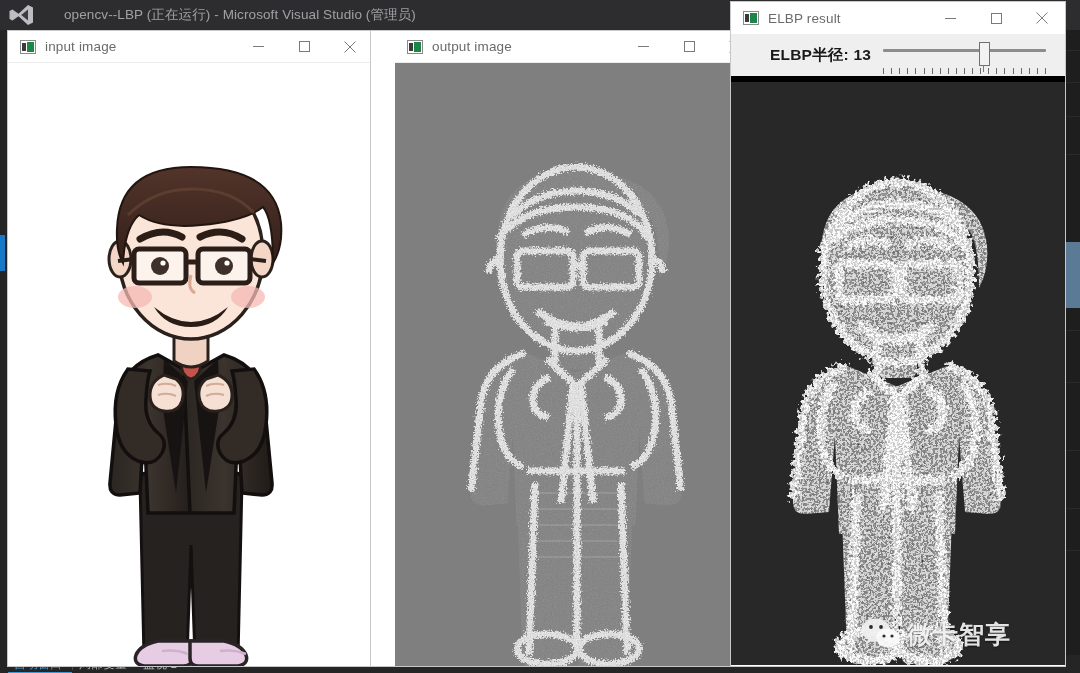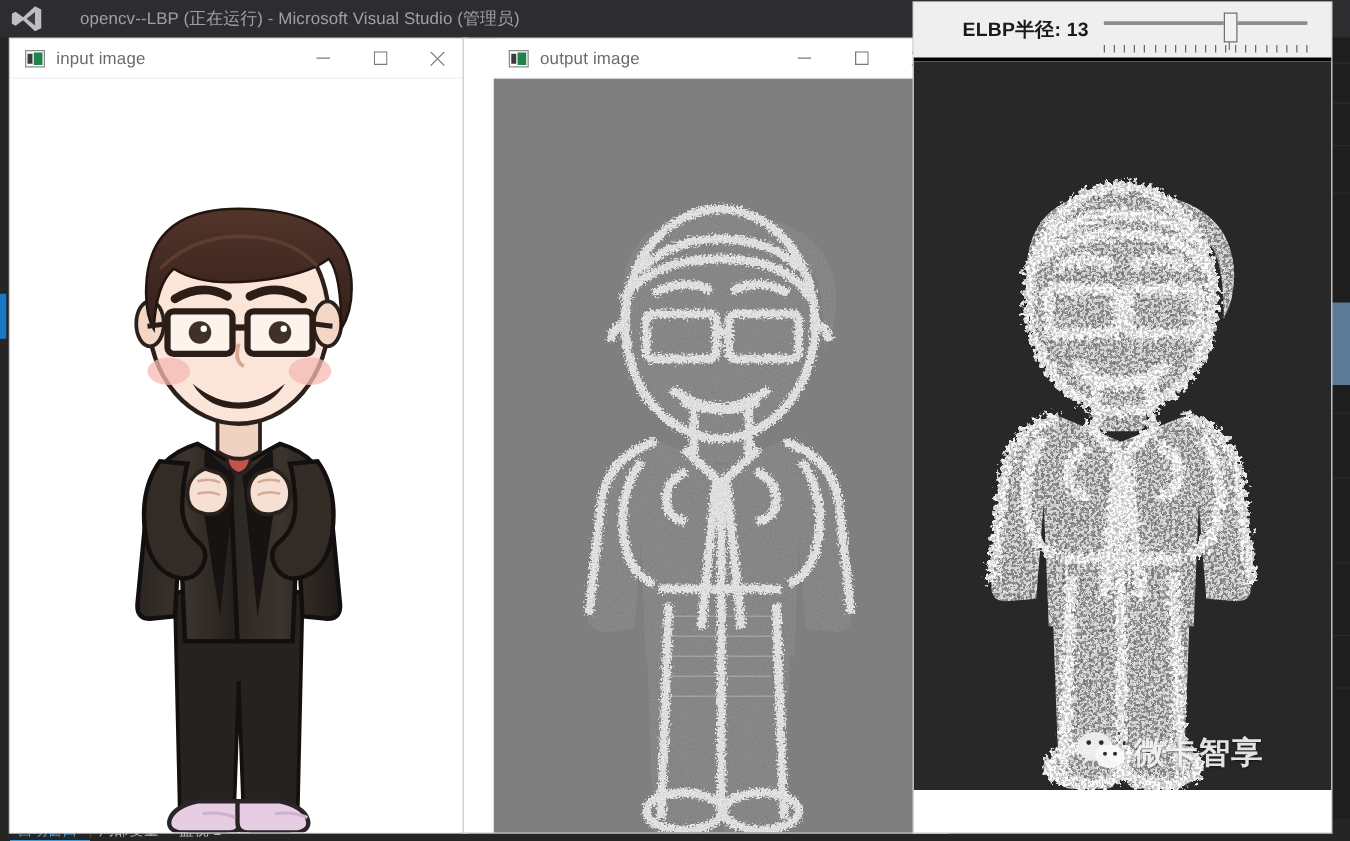--- a/index.html
+++ b/index.html
@@ -84,21 +84,21 @@
   #win-input .cv-canvas{height:603px;background:#ffffff;}
 
   
   #win-output{left:371px;top:31px;width:363px;height:635px;padding-left:24px;}
   #win-output .cv-canvas{height:603px;background:#7f7f7f;}
 
   
   #win-elbp{left:731px;top:2px;width:334px;height:664px;}
   #win-elbp .cv-titlebar{height:33px;}
   #elbp-trackbar-panel{
-    height:47px;background:#efefef;border-bottom:3px solid #000000;
+    height:47px;background:#efefef;border-bottom:6px solid #000000;
     display:flex;align-items:center;box-sizing:border-box;position:relative;
   }
   #elbp-trackbar-label{
     font-size:15.5px;font-weight:bold;color:#1a1a1a;white-space:nowrap;
     margin-left:39px;margin-right:12px;letter-spacing:.2px;
   }
   #elbp-slider{position:relative;width:163px;height:36px;flex:none;}
   #elbp-slider-track{
     position:absolute;left:0;top:11px;width:163px;height:3px;
     background:#8d8d8d;border-radius:1px;
@@ -108,21 +108,21 @@
     border:1px solid #707070;box-sizing:border-box;
   }
   #elbp-slider-thumb:after{
     content:"";position:absolute;left:3px;top:22px;width:1px;height:7px;background:#7a7a7a;
   }
   #elbp-slider-ticks{
     position:absolute;left:0;top:30px;width:163px;height:7px;
     display:flex;justify-content:space-between;
   }
   #elbp-slider-ticks i{display:block;width:1px;height:6px;background:#6a6a6a;}
-  #win-elbp .cv-canvas{height:583px;background:#737373;}
+  #win-elbp .cv-canvas{height:583px;background:#0f172a;}
 
   
   .art{position:absolute;left:0;top:0;width:100%;height:100%;}
   .art svg{display:block;width:100%;height:100%;}
 
   
   #watermark{
     position:absolute;left:130px;bottom:14px;display:flex;align-items:center;
     opacity:.93;pointer-events:none;
   }
@@ -381,20 +381,45 @@
           <g stroke="#d8d8d8" stroke-width="1.2">
             <path d="M140 430 h84 M138 446 h88 M140 462 h84 M142 478 h80 M140 494 h84"></path>
           </g>
         </g>
       </svg>
     </div>
   </div>
 </div>
 
 <div class="cvwin" id="win-elbp">
+  <div class="cv-titlebar">
+    <div class="cv-appicon">
+      <span class="frame"></span>
+        <span class="sq-dark"></span>
+        <span class="sq-green"></span>
+    </div>
+    <div class="cv-wintitle">ELBP result</div>
+    <div class="cv-btns">
+      <div class="cv-btn">
+        <svg width="11" height="11" viewBox="0 0 11 11">
+            <path d="M0 5.5 H11" stroke="#7a7a7a" stroke-width="1"></path>
+          </svg>
+      </div>
+      <div class="cv-btn">
+        <svg width="11" height="11" viewBox="0 0 11 11">
+            <rect x="0.5" y="0.5" width="10" height="10" fill="none" stroke="#7a7a7a" stroke-width="1"></rect>
+          </svg>
+      </div>
+      <div class="cv-btn">
+        <svg width="12" height="12" viewBox="0 0 12 12">
+            <path d="M0.5 0.5 L11.5 11.5 M11.5 0.5 L0.5 11.5" stroke="#7a7a7a" stroke-width="1"></path>
+          </svg>
+      </div>
+    </div>
+  </div>
 
   <div id="elbp-trackbar-panel">
     <div id="elbp-trackbar-label">ELBP半径: 13</div>
     <div id="elbp-slider">
       <div id="elbp-slider-track"></div>
       <div id="elbp-slider-thumb" style="left: 95.76px;"></div>
       <div id="elbp-slider-ticks">
           <i></i>
           <i></i>
           <i></i>

